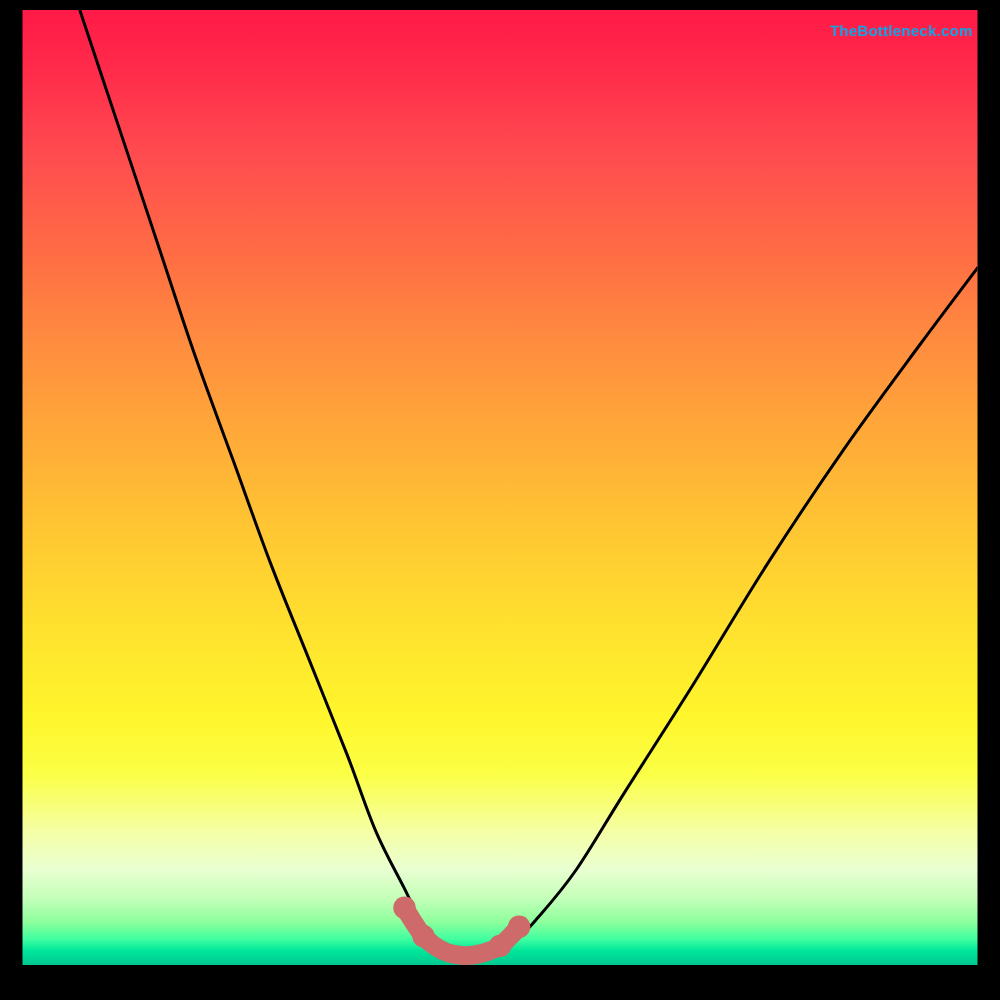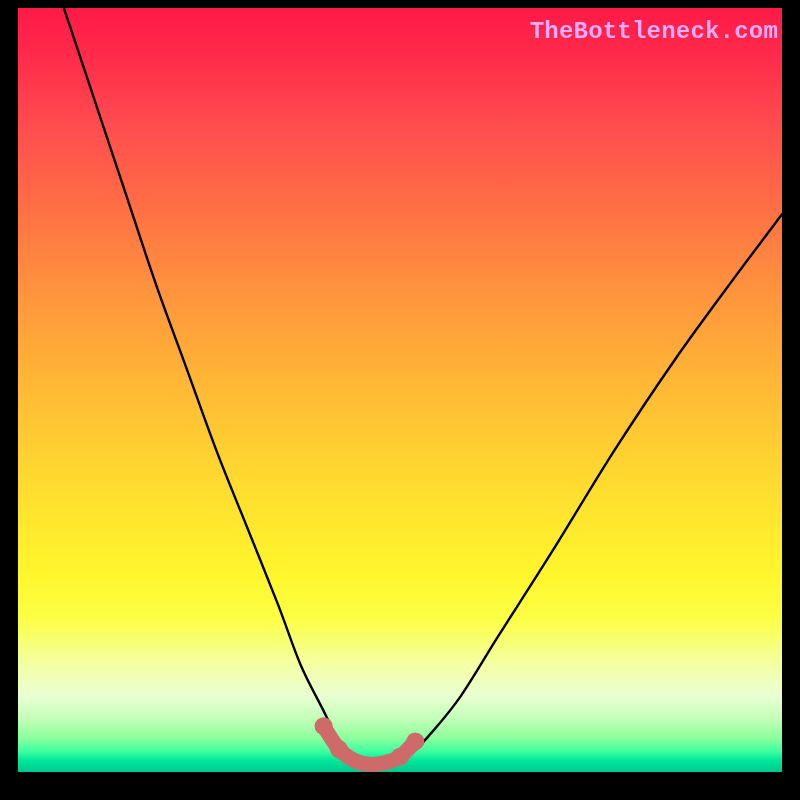--- a/index.html
+++ b/index.html
@@ -41,24 +41,24 @@
       #8dff9c 95.5%,
       #3fffa0 97.3%,
       #00e69a 98.5%,
       #00c890 100%
     );
   }
   .watermark {
     position: absolute;
     top: 10px;
     right: 4px;
-    font-family: Liberation Mono, monospace;
-    font-size: 24px;
+    font-family: Liberation Sans, sans-serif;
+    font-size: 12px;
     font-weight: 600;
-    color: #f0abfc;
+    color: #0ea5e9;
     letter-spacing: 0.2px;
     user-select: none;
   }
   svg.curve {
     position: absolute;
     left: 0;
     top: 0;
     width: 764px;
     height: 764px;
   }

